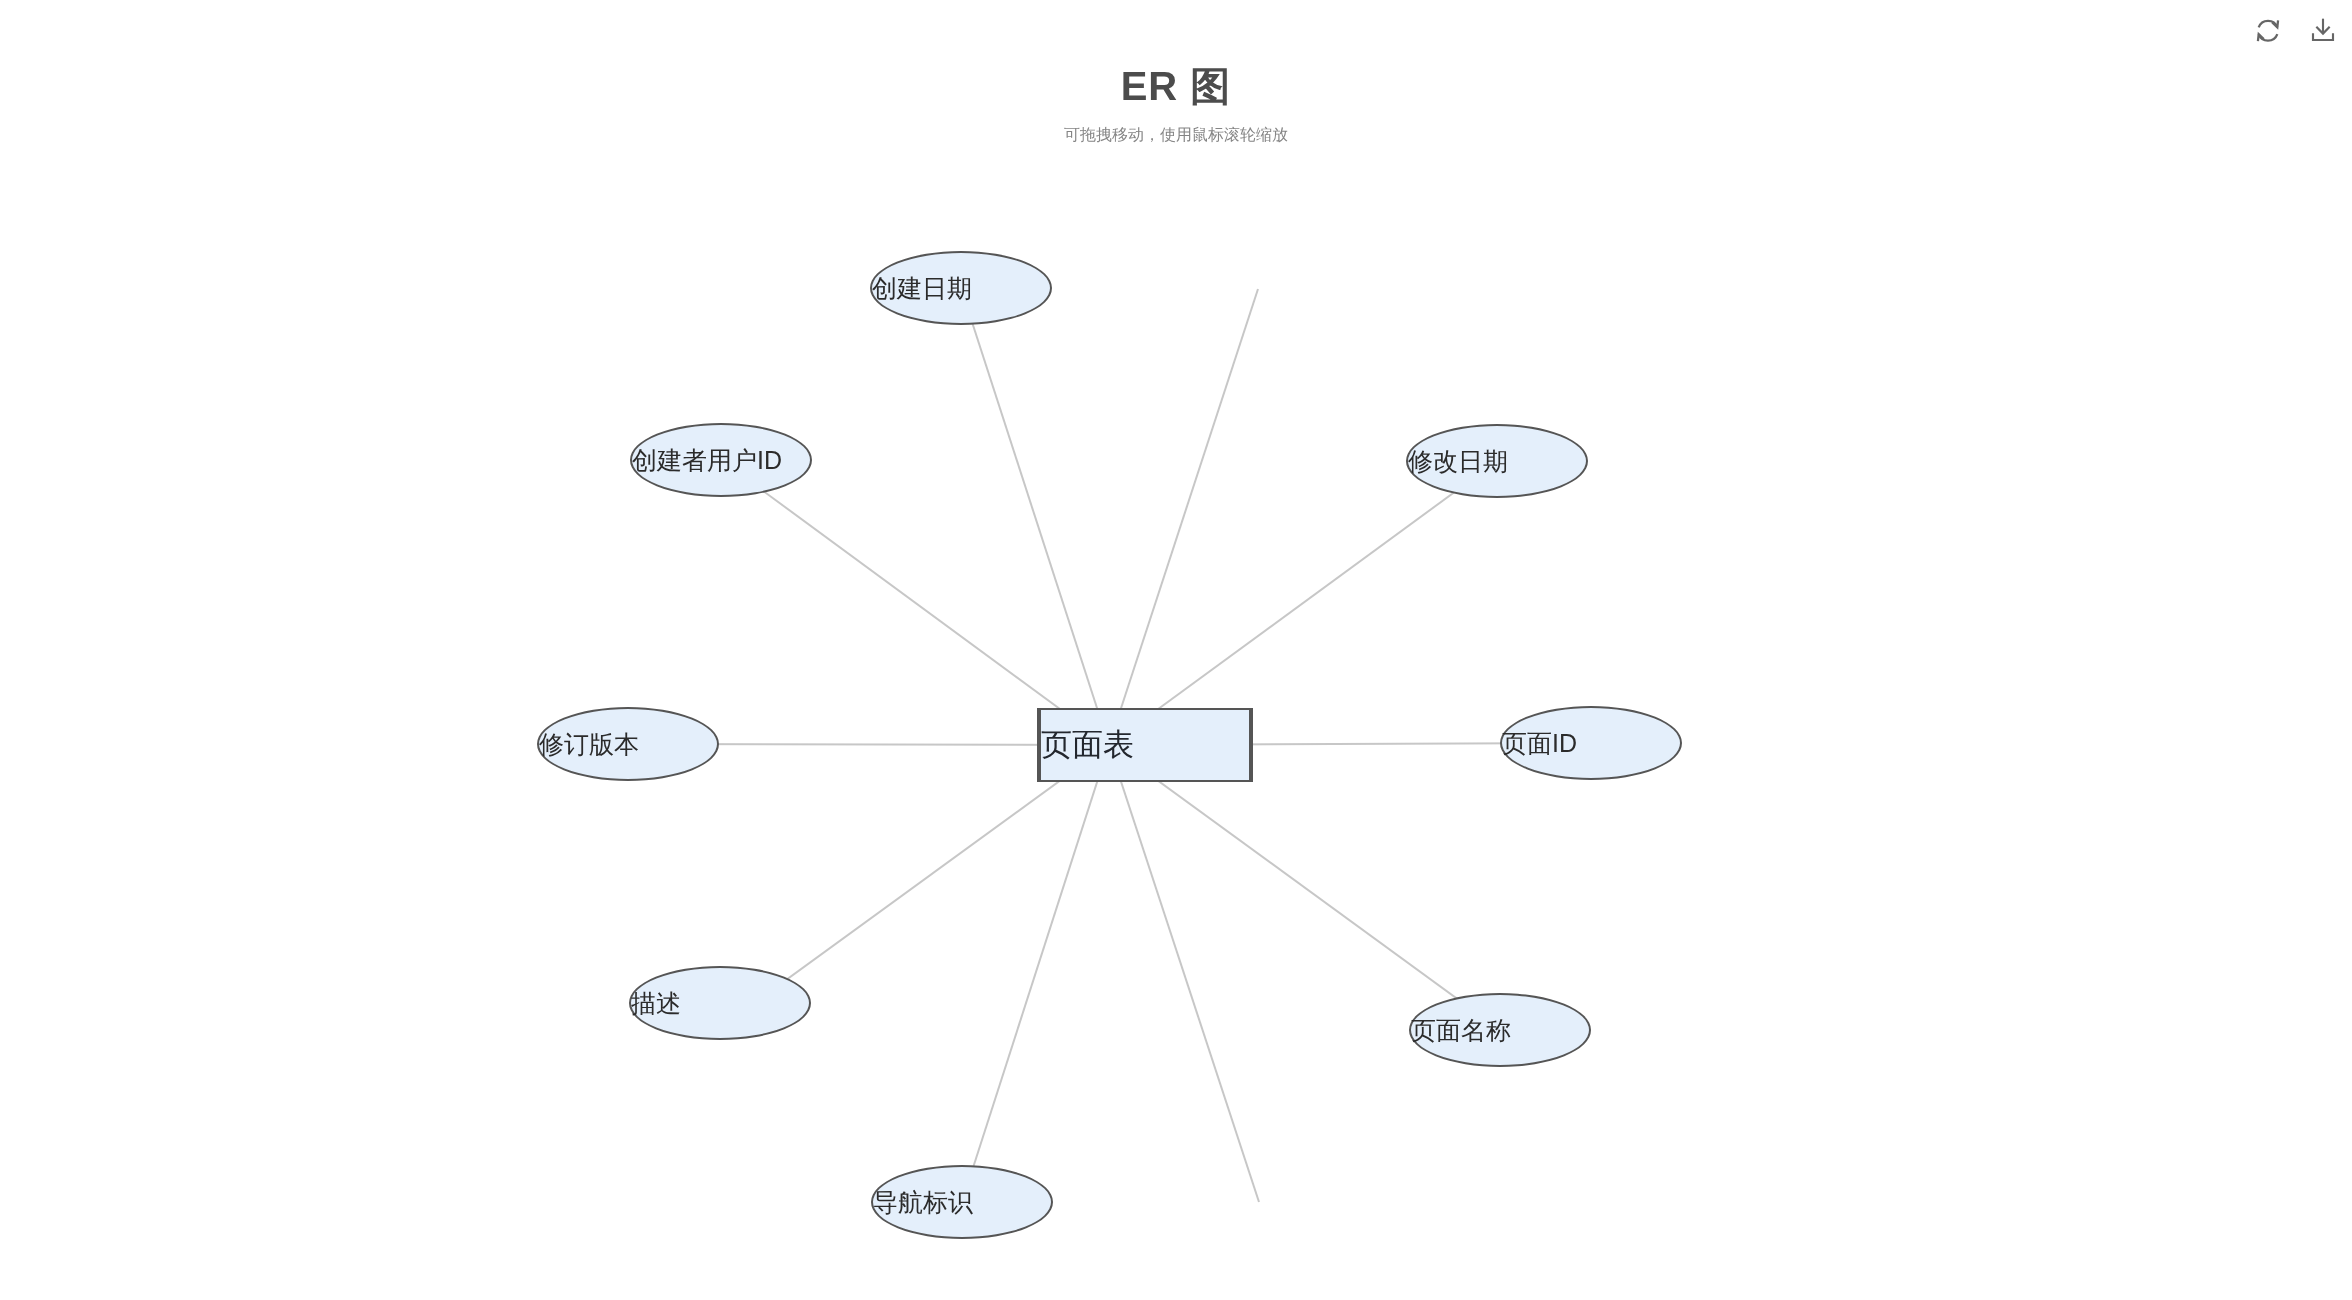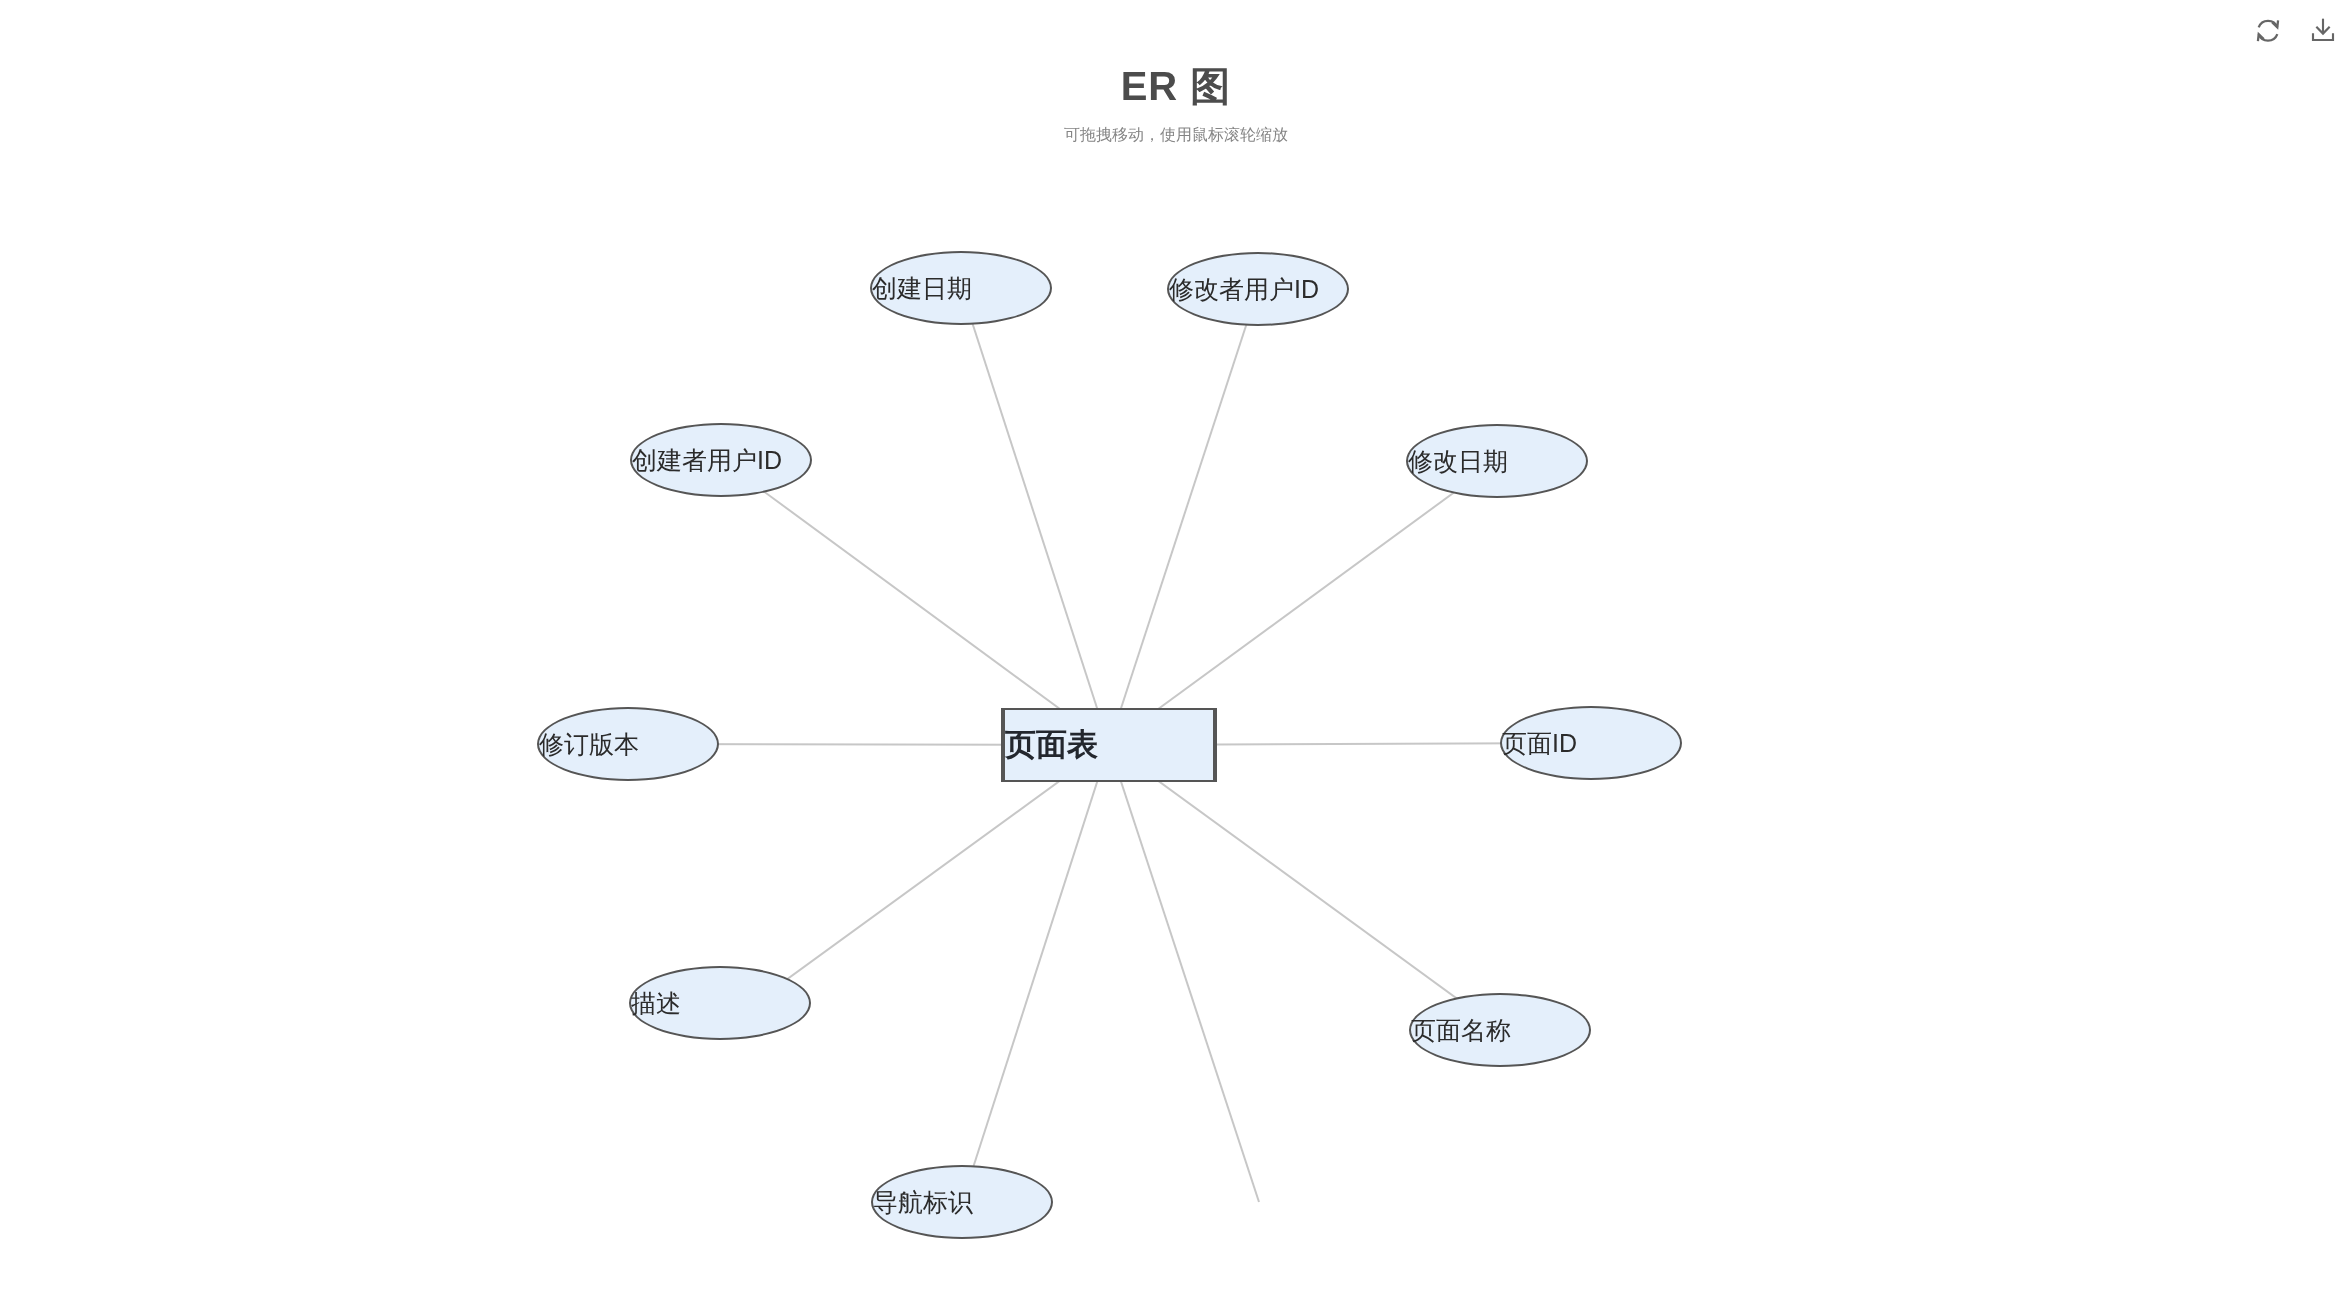--- a/index.html
+++ b/index.html
@@ -44,21 +44,21 @@
   .node {
     position: absolute; z-index: 2;
     display: flex; align-items: center; justify-content: flex-start;
     background: var(--node-fill, #e4effb);
     white-space: nowrap; cursor: grab;
   }
   .node.entity {
     width: 216px; height: 74px;
     border-style: solid; border-color: var(--node-border, #555555);
     border-width: 2px 4px 2px 4px;
-    font-size: 31px; font-weight: 700; color: #23272e;
+    font-size: 31px; font-weight: 400; color: #23272e; margin-left: 36px;
   }
   .node.attr {
     width: 182px; height: 74px;
     border: 2px solid var(--node-border, #555555);
     border-radius: 50%;
     font-size: 25px; color: #2b2b2b;
   }
 </style>
 </head>
 <body style="--node-fill: #E4EFFB; --node-border: #555555; --edge: #C7C7C7; --title-text: #4C4C4C; --subtitle-text: #858585; --icon: #666666;">
@@ -101,23 +101,20 @@
     </button>
   </div>
 
   <div class="node entity" style="left: 1001px; top: 708px;">
     <span>页面表</span>
   </div>
 
   <div class="node attr" style="left: 870px; top: 251px;">
     <span>创建日期</span>
   </div>
-  <div class="node attr" style="left: 1167px; top: 252px;">
-    <span>修改者用户ID</span>
-  </div>
   <div class="node attr" style="left: 630px; top: 423px;">
     <span>创建者用户ID</span>
   </div>
   <div class="node attr" style="left: 1406px; top: 424px;">
     <span>修改日期</span>
   </div>
   <div class="node attr" style="left: 537px; top: 707px;">
     <span>修订版本</span>
   </div>
   <div class="node attr" style="left: 1500px; top: 706px;">

